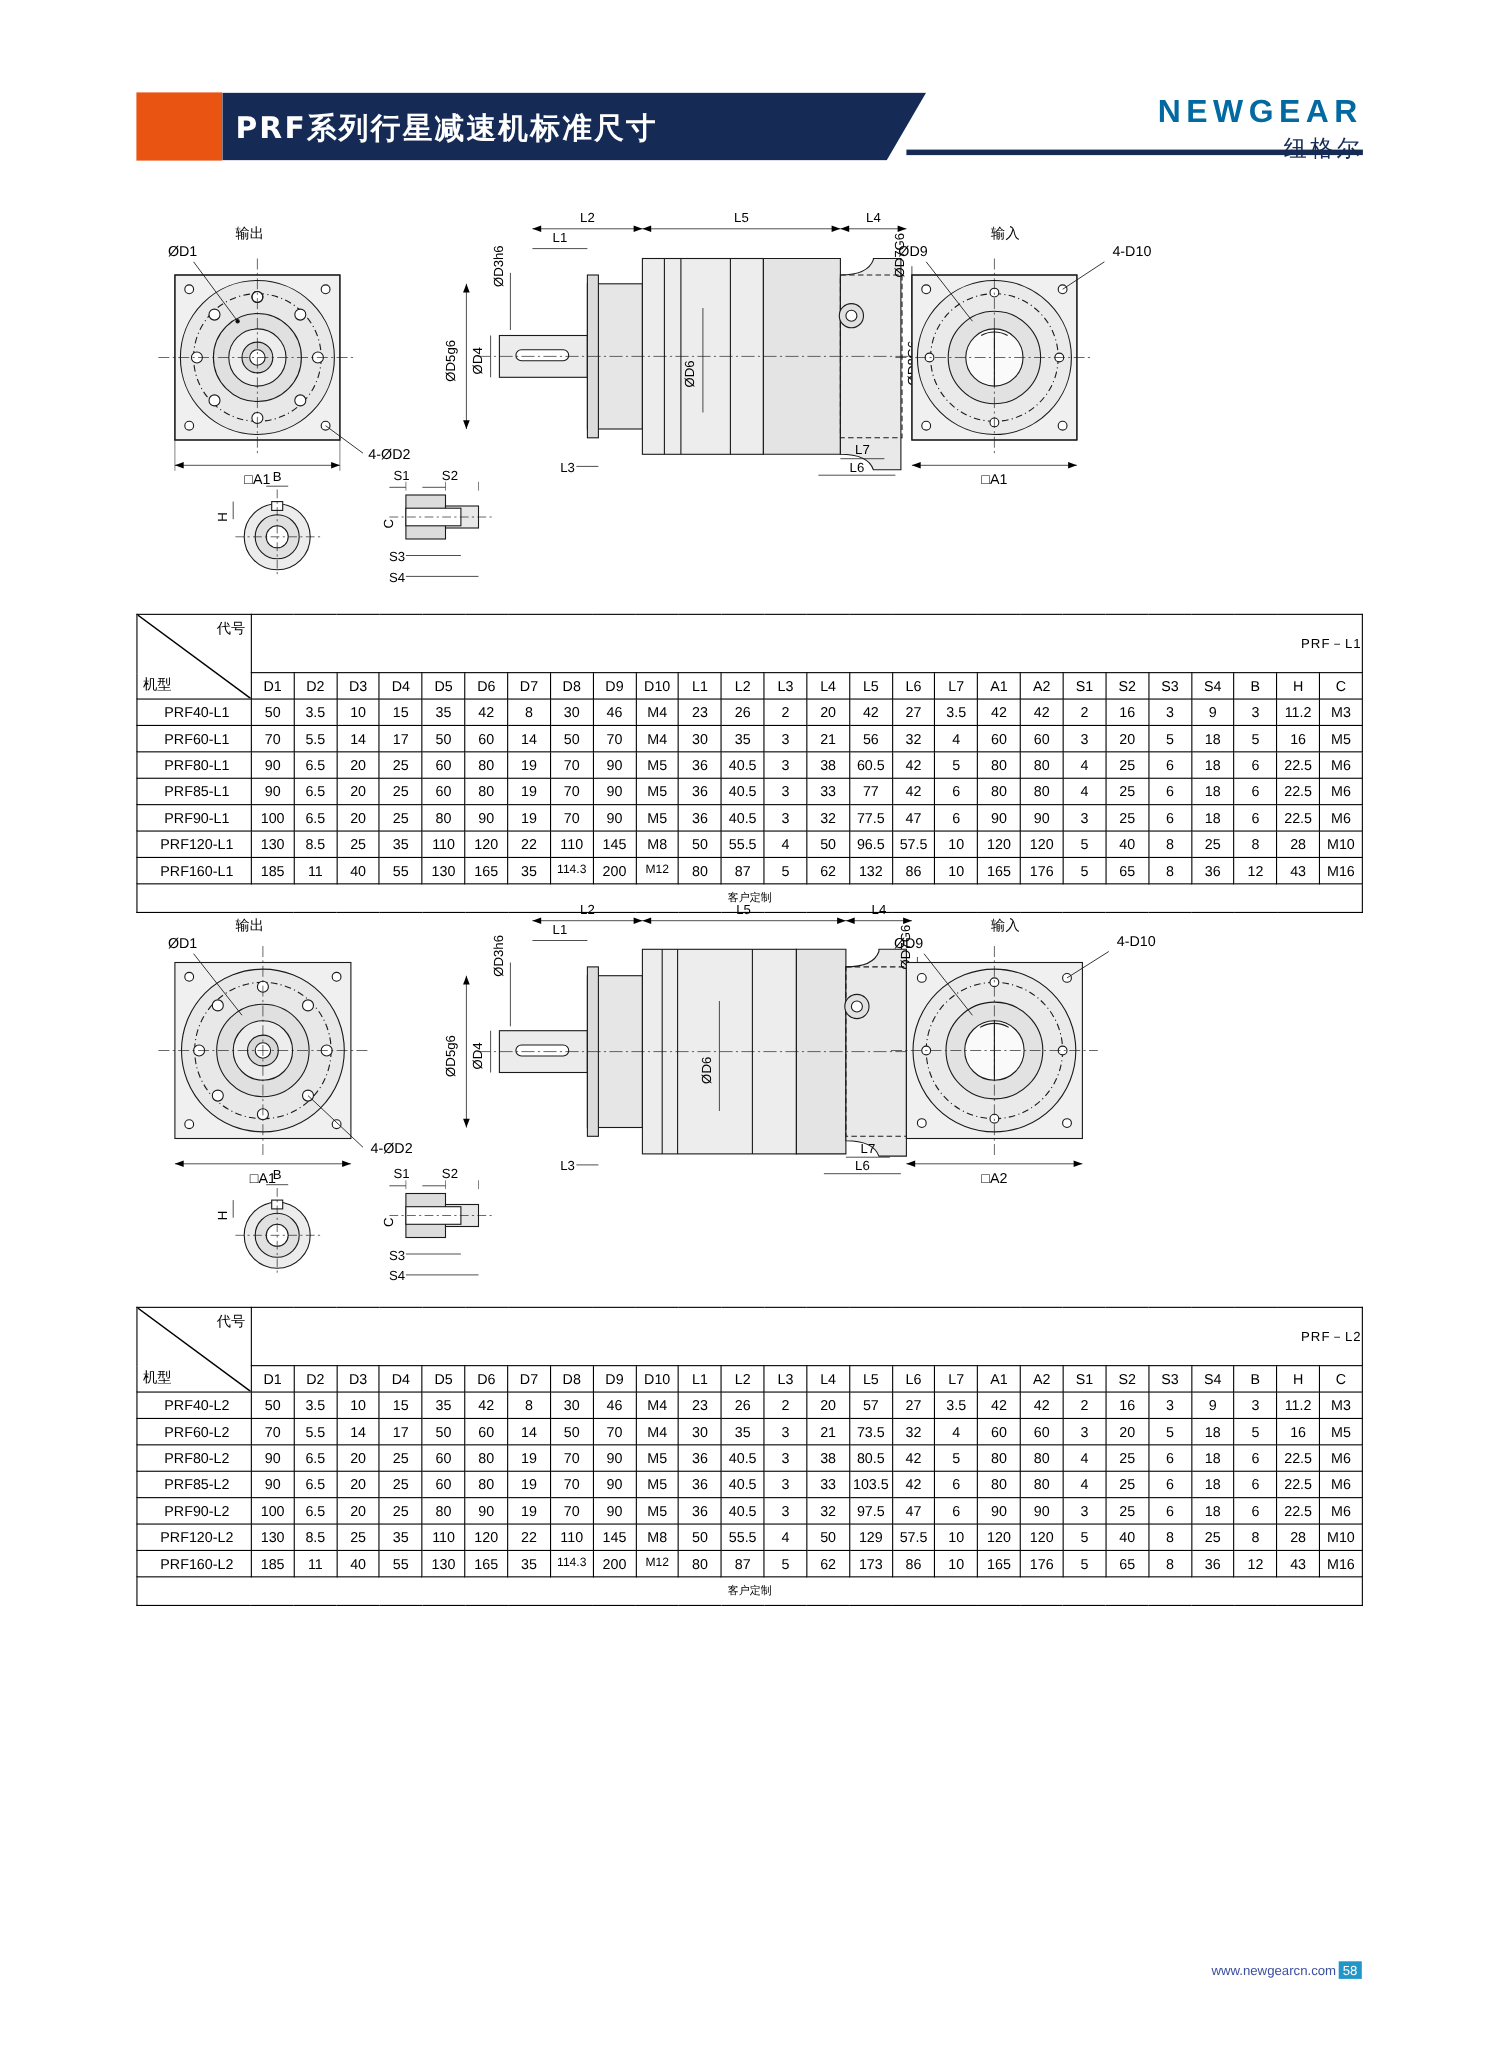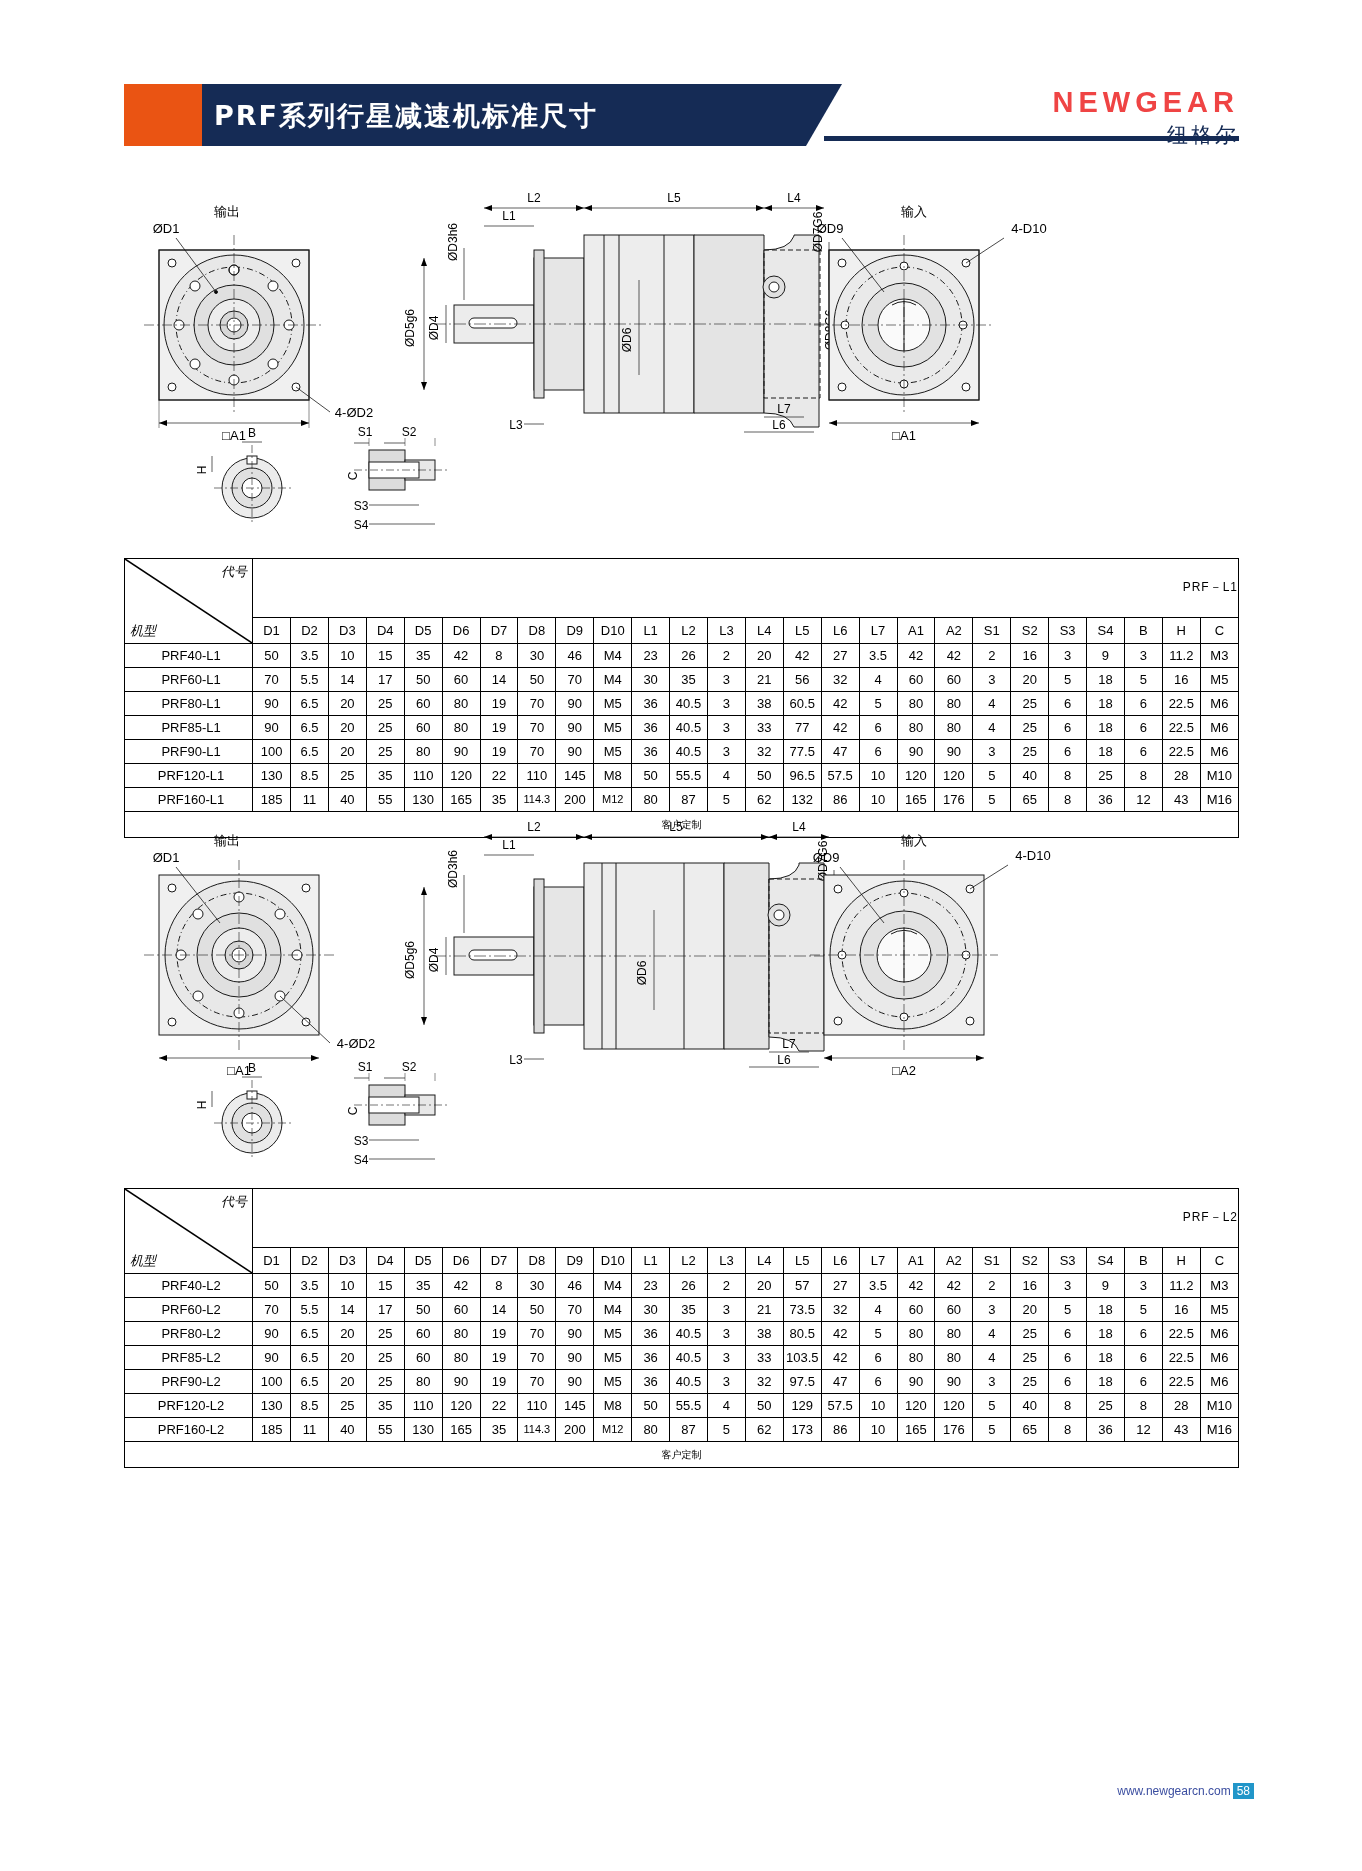--- a/index.html
+++ b/index.html
@@ -27,21 +27,21 @@
     color:#fff;font-size:27px;font-weight:bold;letter-spacing:2px;
     font-family:"DejaVu Sans", sans-serif;
   }
   .hdr-rule{
     position:absolute;left:700px;top:52px;width:415px;height:5px;background:#152b55;
   }
   .brand{
     position:absolute;right:0;top:2px;text-align:right;
   }
   .brand-en{
-    font-size:29px;font-weight:bold;letter-spacing:5px;color:#ef4444;
+    font-size:29px;font-weight:bold;letter-spacing:5px;color:#0369a1;
     font-family:"Liberation Sans", sans-serif;
   }
   .brand-cn{
     margin-top:2px;font-size:21px;letter-spacing:3px;color:#152b55;
     font-family:"DejaVu Sans", sans-serif;
   }
   
   .drawing{position:absolute;left:124px;width:1115px;height:370px;}
   .dwg1{top:180px;}
   .dwg2{top:815px;}
@@ -50,33 +50,33 @@
   .tablewrap{position:absolute;left:124px;width:1115px;}
   .t1{top:558px;}
   .t2{top:1188px;}
   table{
     border-collapse:collapse;width:1115px;
     font-size:13px;
     font-family:"Liberation Sans", sans-serif;
   }
   table, th, td{border:1px solid #000;}
   td,th{text-align:center;padding:0;height:23px;line-height:23px;font-weight:normal;}
-  .corner{width:92px;height:52px;padding:16px;position:relative;font-style:italic;}
+  .corner{width:92px;height:52px;padding:3px;position:relative;}
   .corner .diag{
     position:absolute;left:0;top:0;width:100%;height:100%;
   }
   .corner .lbl-top{position:absolute;right:5px;top:1px;font-size:13px;font-family:"DejaVu Sans",sans-serif;}
   .corner .lbl-bot{position:absolute;left:5px;bottom:1px;font-size:13px;font-family:"DejaVu Sans",sans-serif;}
   .title-cell{font-size:12px;letter-spacing:1px;height:52px;text-align:right;}
   .model{width:92px;text-align:center;padding-left:5px;font-size:13px;}
   .narrow{width:36px;}
   .custom{height:25px;font-family:"DejaVu Sans",sans-serif;font-size:10px;}
   
   .footer{
-    position:absolute;right:108px;bottom:72px;font-size:12px;color:#2b3a8f;text-align:right;
+    position:absolute;right:124px;bottom:72px;font-size:12px;color:#2b3a8f;text-align:right;
   }
   .footer .url{color:#3b4ea0;font-family:"Liberation Sans",sans-serif;}
   .footer .pg{
     display:inline-block;background:#2196c9;color:#fff;padding:1px 4px;margin-left:2px;font-size:12px;
   }
   text{font-family:"Liberation Sans",sans-serif;}
 </style>
 </head>
 <body>
 

